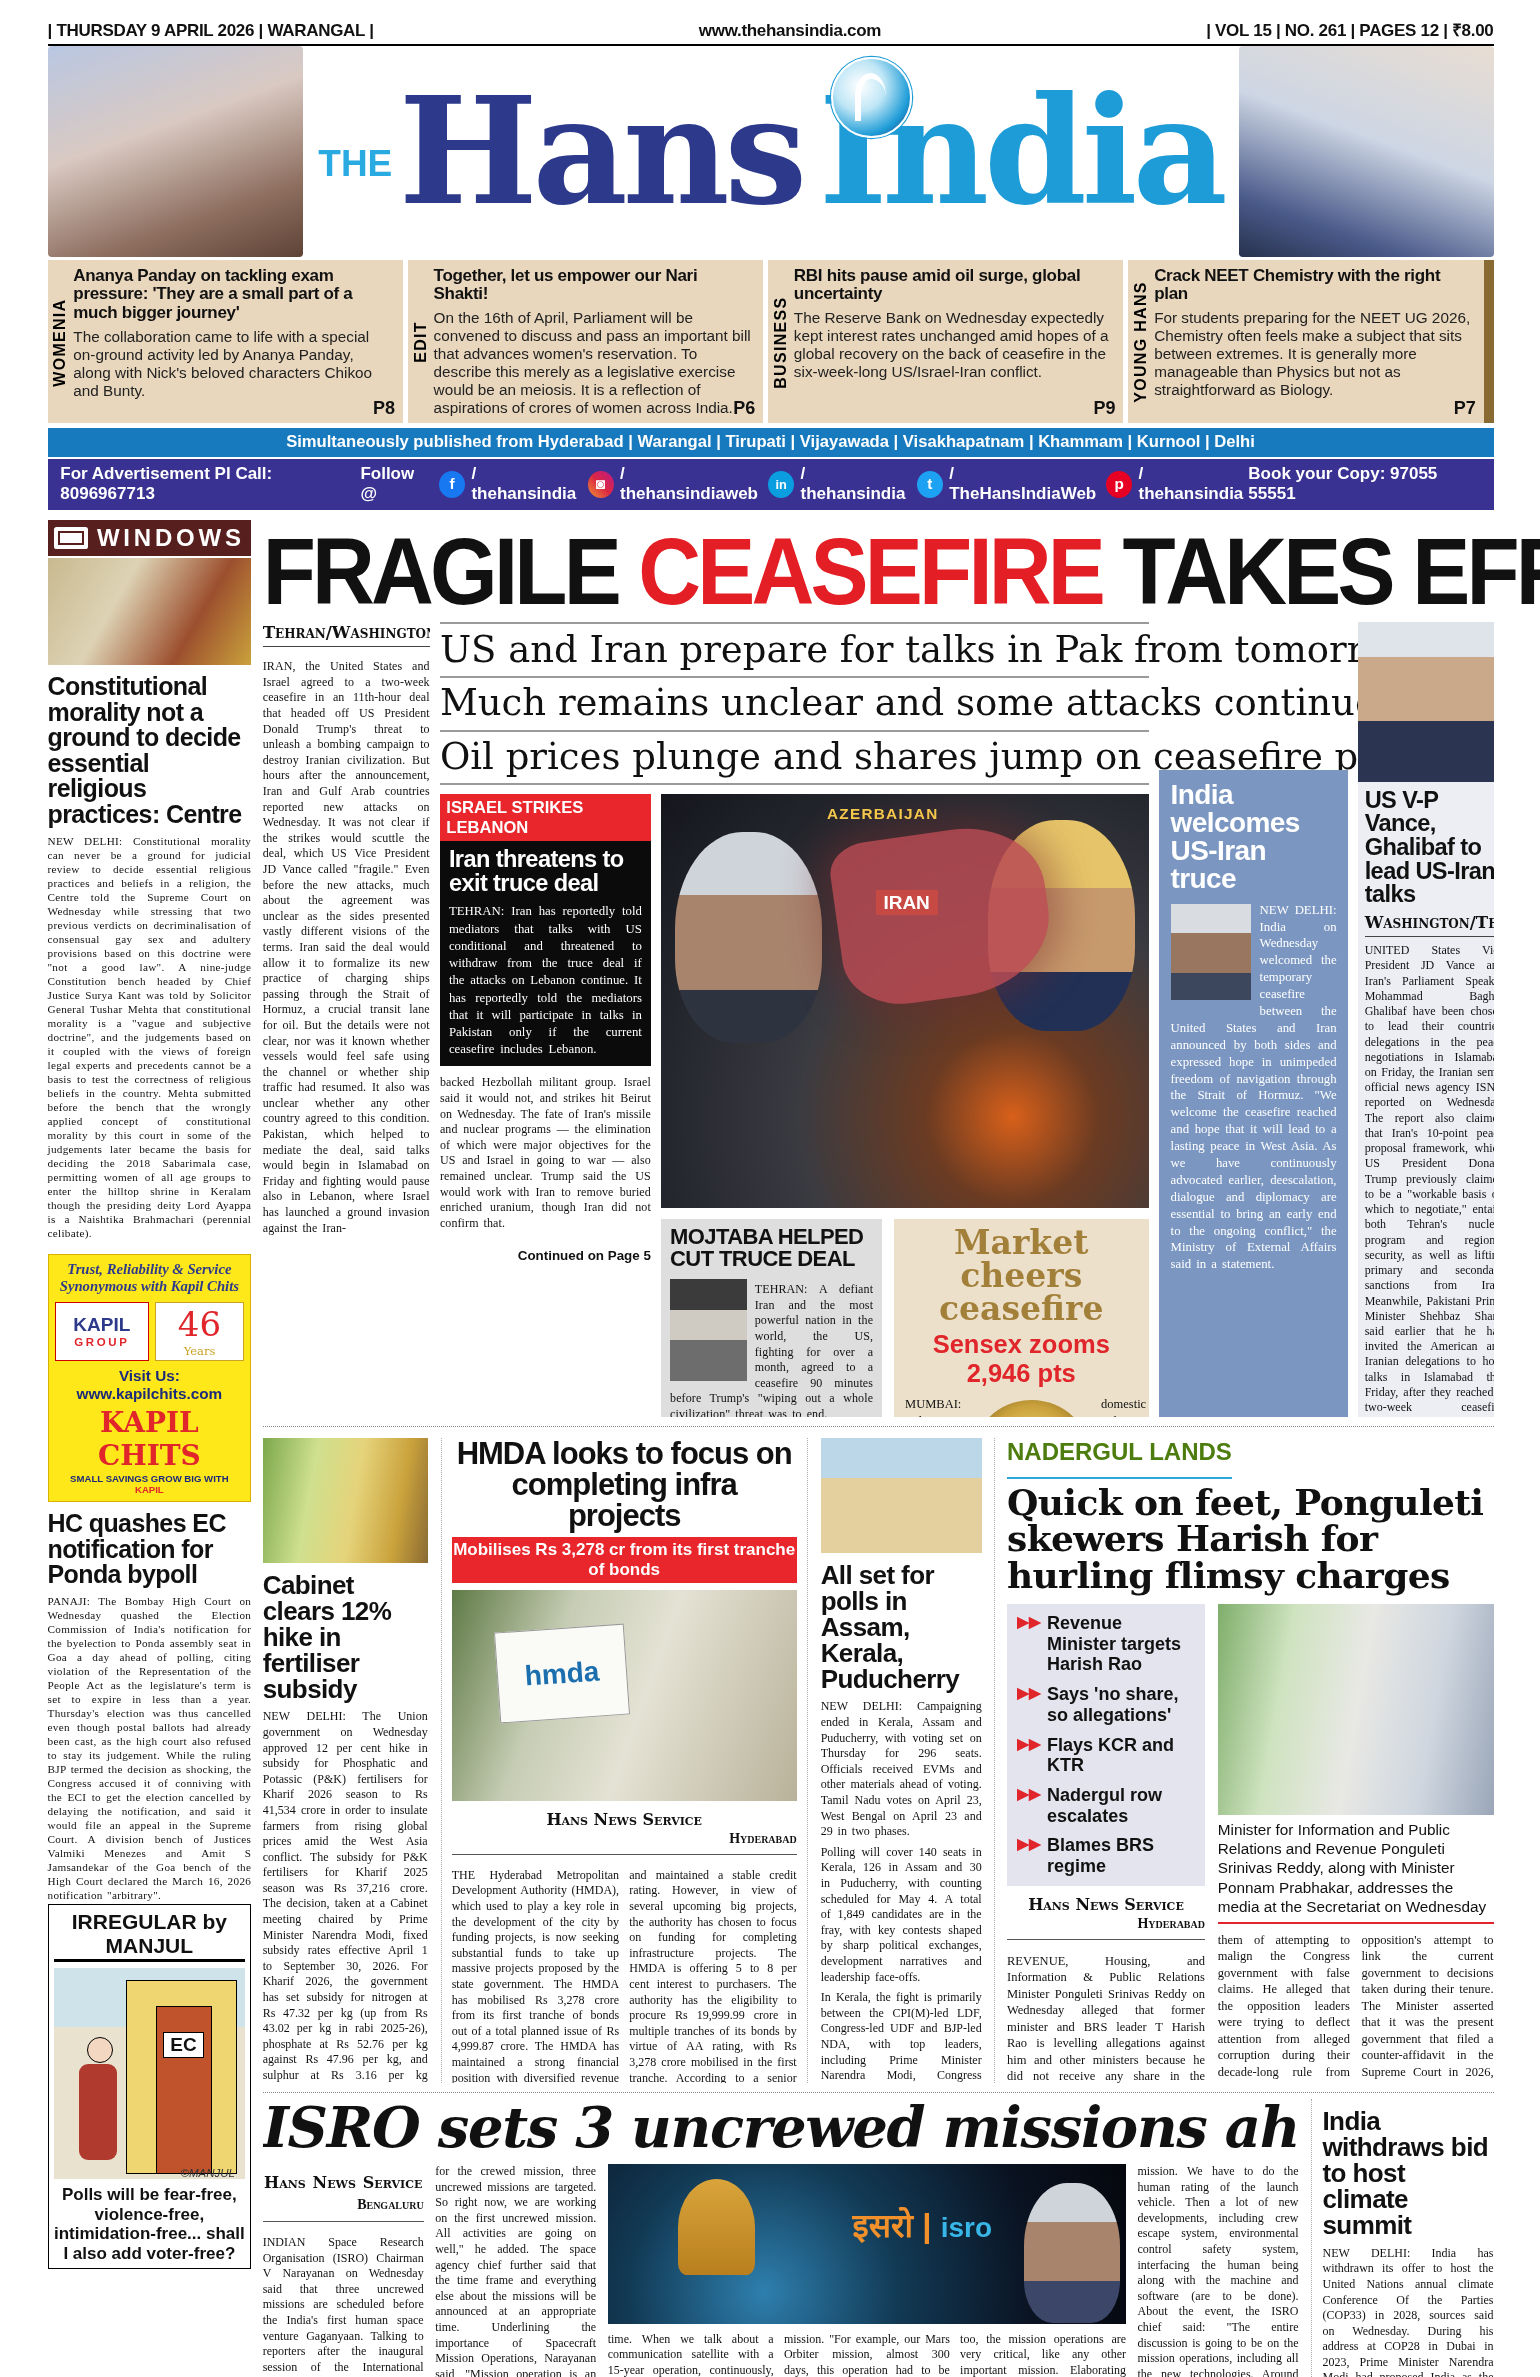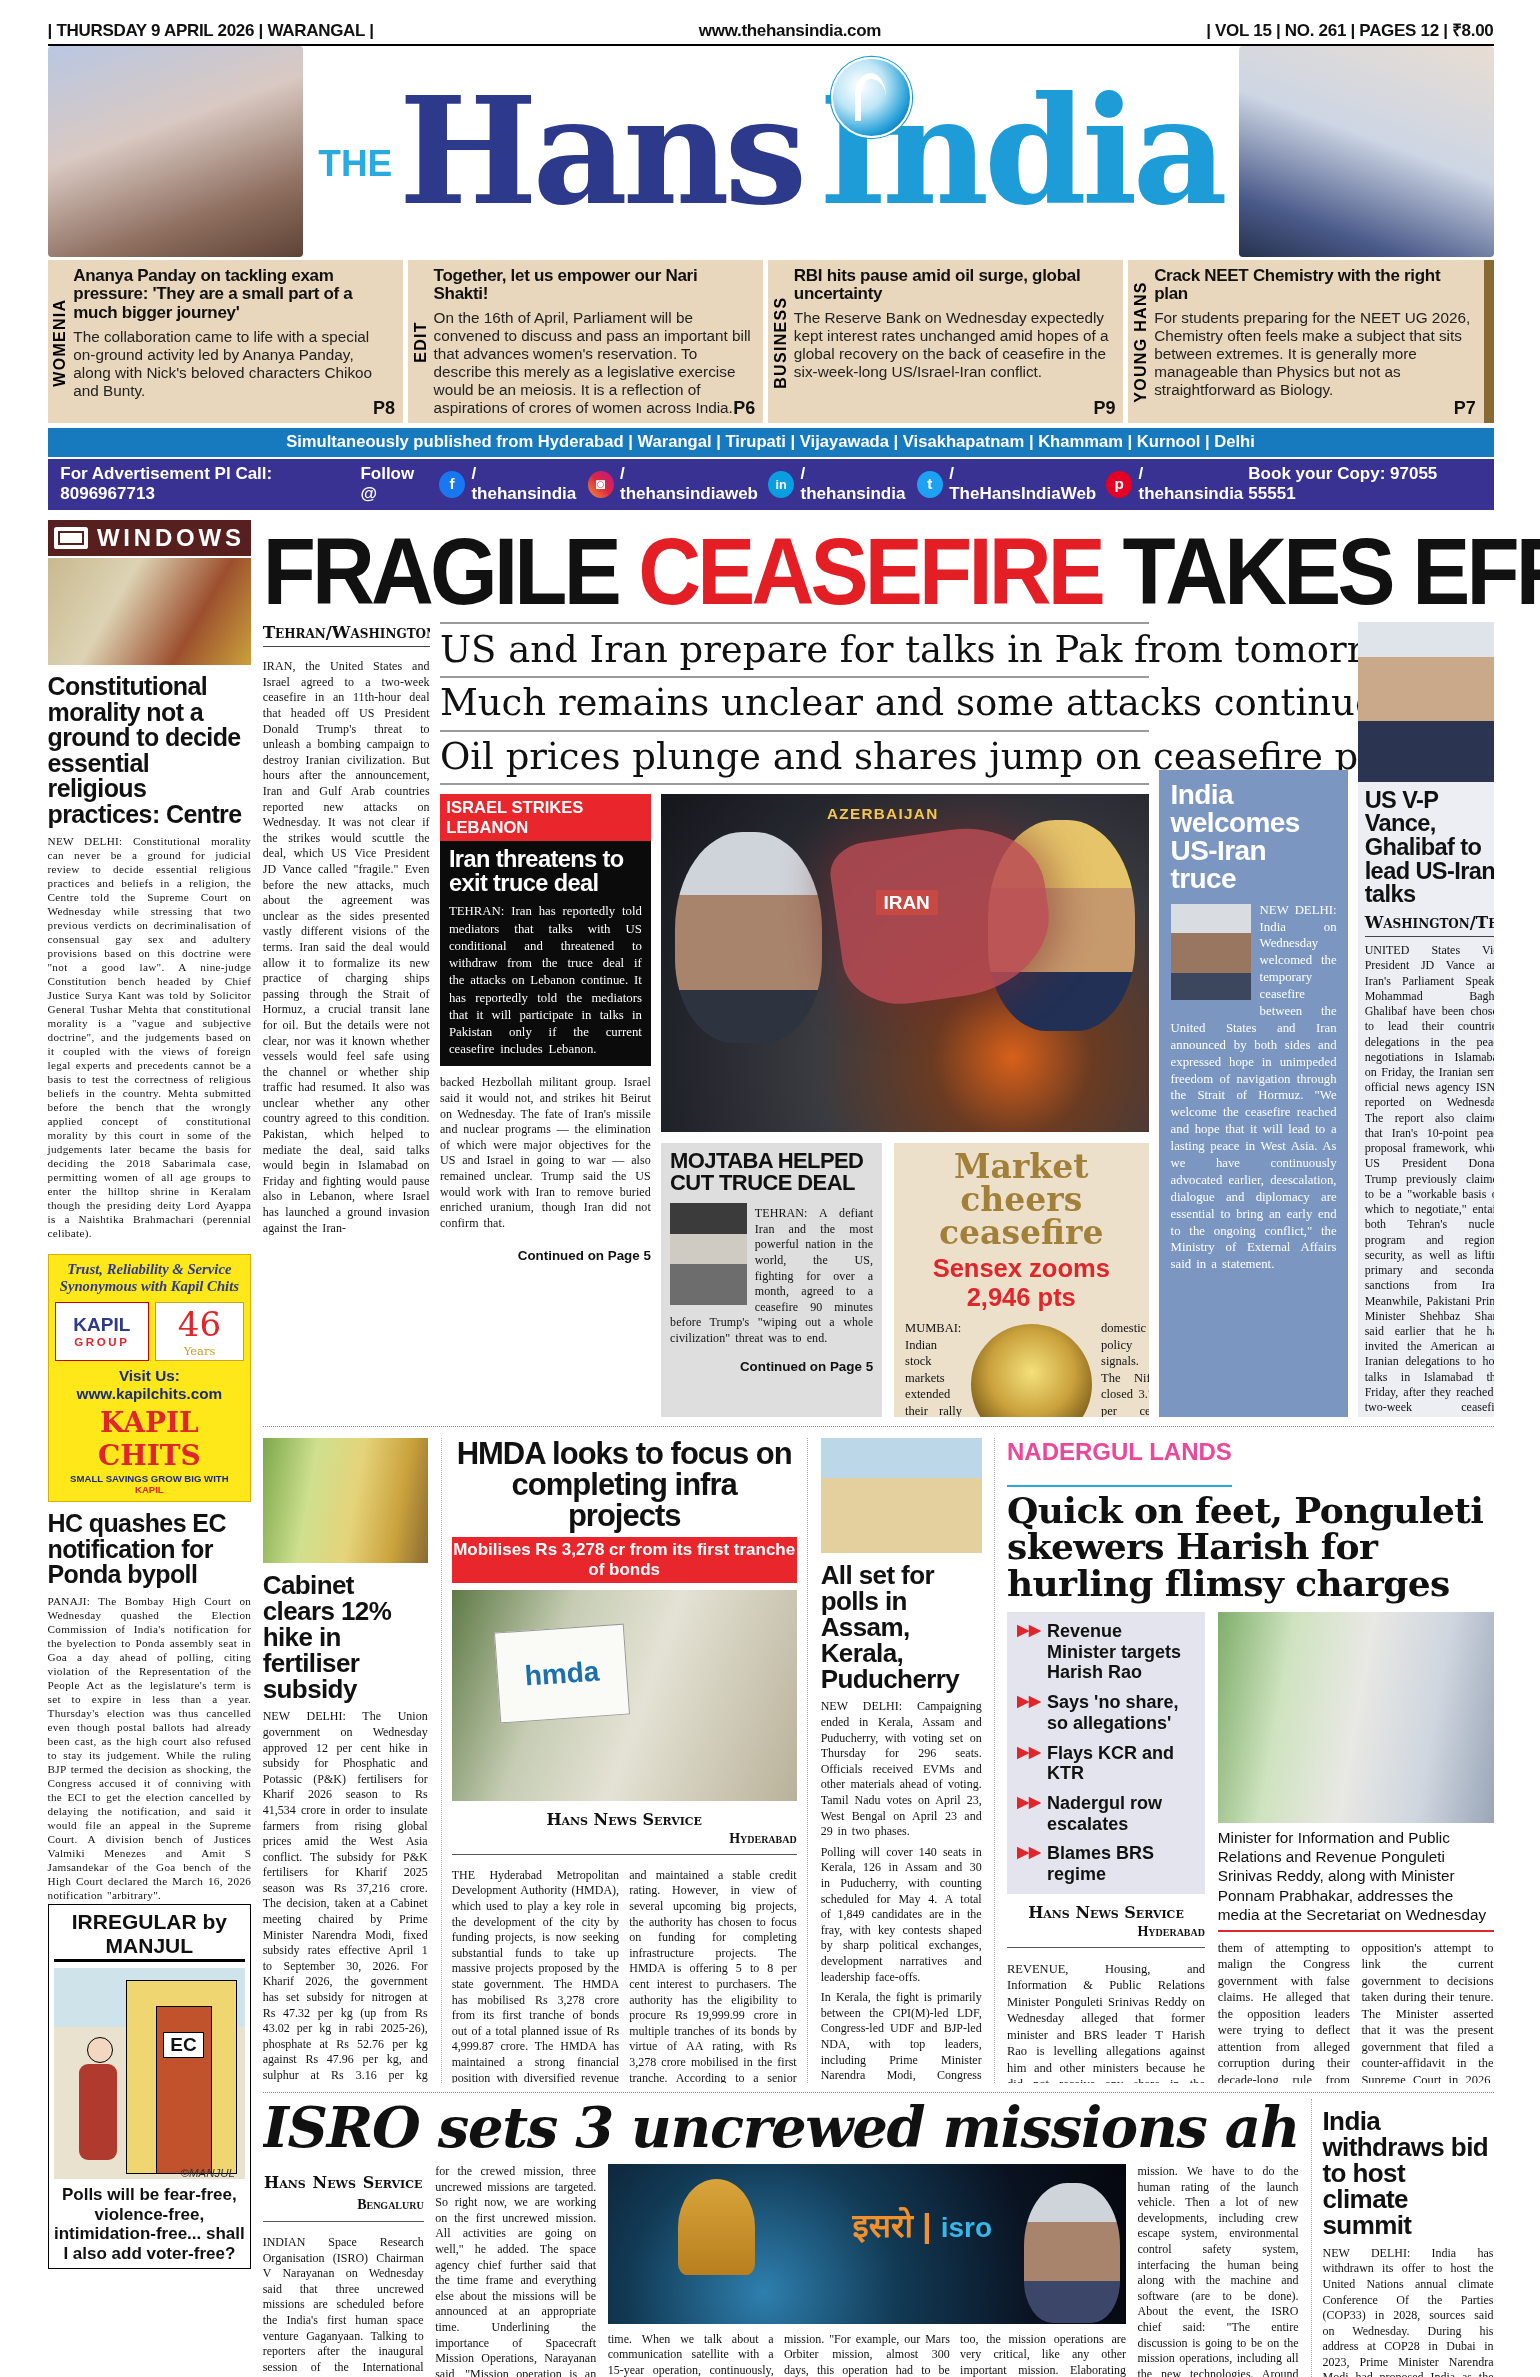--- a/index.html
+++ b/index.html
@@ -82,21 +82,21 @@
   .deck-line{font-family:"DejaVu Serif",serif;font-size:37px;text-align:center;padding:6.4px 0;border-bottom:2.6px double #9a9a9a;line-height:1.05;white-space:nowrap;}
   .deck-line:first-child{border-top:2.6px double #9a9a9a;}
   .band1-inner{display:flex;gap:10.2px;flex:1;min-height:0;}
   .colB{flex:0 0 211px;display:flex;flex-direction:column;}
   .tag-red{background:#e8262c;color:#fff;font-family:"Liberation Sans",sans-serif;font-weight:bold;font-size:16.6px;padding:3.2px 6.4px;}
   .blackbox{background:#0b0b0b;color:#fff;padding:7.7px 9px;}
   .blackbox h3{font-family:"Liberation Sans",sans-serif;font-size:23.6px;line-height:1.0;margin:0 0 7.7px;letter-spacing:-0.6px;}
   .blackbox p{font-size:12.8px;line-height:1.35;text-align:justify;margin:0;word-spacing:2.6px;}
   .contline{font-family:"Liberation Sans",sans-serif;font-weight:bold;font-size:13.4px;text-align:right;margin-top:5.1px;}
   .photostack{flex:1;display:flex;flex-direction:column;min-width:0;}
-  .bigphoto{height:338px;background:radial-gradient(circle at 72% 78%,#d8601a 0%,#6b3b22 18%,#3a3b41 45%,#23252c 75%,#14161c 100%);position:relative;overflow:hidden;}
+  .bigphoto{height:414px;background:radial-gradient(circle at 72% 78%,#d8601a 0%,#6b3b22 18%,#3a3b41 45%,#23252c 75%,#14161c 100%);position:relative;overflow:hidden;}
   .bigphoto .face{position:absolute;width:147px;height:211px;border-radius:46% 46% 40% 40%;}
   .bigphoto .face.left{left:14px;top:38px;background:linear-gradient(#cfd4da 0 30%,#a9846d 30% 75%,#2e3340 75%);}
   .bigphoto .face.right{right:14px;top:25.5px;background:linear-gradient(#e6c56a 0 32%,#c79a6d 32% 72%,#223055 72%);}
   .lbl-az{position:absolute;left:34%;top:10.2px;color:#f5c84c;font-family:"Liberation Sans",sans-serif;font-weight:bold;font-size:15.3px;letter-spacing:1.3px;}
   .lbl-iran{position:absolute;left:44%;top:96px;background:#c64a43;color:#fff;font-family:"Liberation Sans",sans-serif;font-weight:bold;font-size:19px;padding:1.3px 7.7px;}
   .iranmap{position:absolute;left:36%;top:38px;width:211px;height:166px;background:#b94a52;opacity:0.85;border-radius:18% 40% 45% 30%;transform:rotate(-8deg);box-shadow:0 0 38px 12.8px rgba(120,40,40,0.5);}
   .underphoto{display:flex;gap:11.5px;margin-top:10.2px;flex:1;min-height:0;}
   .mojtaba{flex:0 0 203px;background:#dedede;padding:7.7px 9px;}
   .mojtaba h3{font-family:"Liberation Sans",sans-serif;font-size:22px;line-height:1.0;margin:0 0 6.4px;letter-spacing:-0.6px;}
   .mojtaba .mphoto{float:left;width:77px;height:102px;margin:2.6px 7.7px 2.6px 0;background:linear-gradient(#3b3b3b 0 30%,#cfcac2 30% 60%,#6d6d6d 60%);}
@@ -127,21 +127,21 @@
   .ribbon{background:#e8262c;color:#fff;font-family:"Liberation Sans",sans-serif;font-weight:bold;font-size:17px;text-align:center;padding:3.2px 0;margin-bottom:6.4px;}
   .hmdaphoto{height:211px;background:linear-gradient(110deg,#5f7a46 0%,#c6cdb4 30%,#e4e2d4 55%,#b9b29a 100%);position:relative;}
   .hmdasign{position:absolute;left:45px;top:38px;width:128px;height:89px;background:#fafaf6;border:1.3px solid #999;transform:rotate(-4deg);display:flex;align-items:center;justify-content:center;font-family:"Liberation Sans",sans-serif;font-weight:bold;font-size:28px;color:#1b6fae;}
   .byline{font-family:"DejaVu Serif",serif;font-variant:small-caps;font-weight:bold;font-size:16px;text-align:center;margin:9px 0 2.6px;}
   .byline2{font-family:Liberation Serif, serif;font-variant:small-caps;font-weight:bold;font-size:14px;text-align:right;border-bottom:1.9px solid #555;padding-bottom:6.4px;margin-bottom:13px;}
   .hmda .cols{display:flex;gap:10.2px;}
   .hmda .c{flex:1;font-size:12px;line-height:1.3;text-align:justify;word-spacing:1.3px;}
   .polls{flex:0 0 161px;}
   .pollsphoto{height:115px;background:linear-gradient(#bcd7e8 0 35%,#e4cf9e 35% 100%);}
   .nad{flex:1;min-width:0;border-left:1.3px dotted #aaa;padding-left:11.5px;}
-  .nadtag{font-family:"Liberation Sans",sans-serif;font-weight:bold;font-size:24px;color:#ec4899;border-bottom:2.6px solid #29a8e0;display:inline-block;padding-bottom:19px;}
+  .nadtag{font-family:"Liberation Sans",sans-serif;font-weight:bold;font-size:24px;color:#4d7c0f;border-bottom:2.6px solid #29a8e0;display:inline-block;padding-bottom:11px;}
   .nad h1{font-family:"DejaVu Serif",serif;font-weight:bold;font-size:36px;line-height:1.02;margin:5.1px 0 10.2px;letter-spacing:-0.6px;}
   .nadrow{display:flex;gap:12.8px;}
   .nadleft{flex:0 0 198px;}
   .bullets{background:#e4e4ee;padding:9px 10.2px;}
   .bullets .bi{display:flex;gap:6.4px;font-family:"Liberation Sans",sans-serif;font-weight:bold;font-size:18px;line-height:1.15;margin-bottom:9px;}
   .bullets .bi:last-child{margin-bottom:0;}
   .chev{color:#e0252b;flex:0 0 auto;font-size:15.3px;}
   .nadright{flex:1;min-width:0;}
   .nadphoto{height:211px;background:linear-gradient(100deg,#7fae6b 0%,#cfe3c0 25%,#e8e8e4 50%,#cfd6df 75%,#9aa6b8 100%);}
   .nadcap{font-family:"Liberation Sans",sans-serif;font-size:15.3px;line-height:1.25;border-bottom:2.6px solid #e0252b;padding:5.1px 0 6.4px;margin-bottom:7.7px;}

